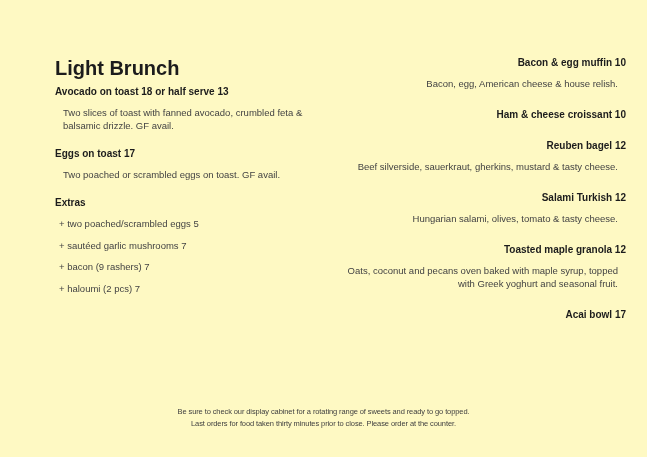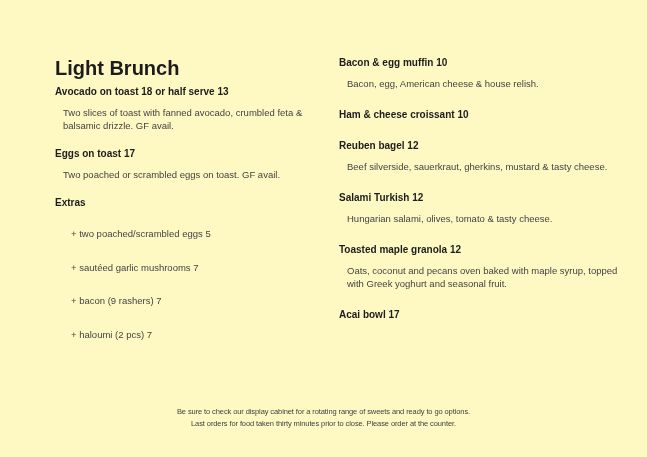--- a/index.html
+++ b/index.html
@@ -29,21 +29,21 @@
     width: 287px;
   }
   .menu-title {
     font-size: 20px;
     font-weight: bold;
     line-height: 22px;
     color: #1c1c1c;
     margin: 0 0 7px 0;
   }
   .menu-item { margin-bottom: 16px; }
-  .col-right .menu-item { margin-bottom: 19px; }
+  .col-right .menu-item { margin-bottom: 19px; text-align: right; }
   .item-name {
     font-size: 10px;
     font-weight: bold;
     line-height: 12px;
     color: #1c1c1c;
     margin: 0 0 6px 0;
   }
   .item-desc {
     font-size: 9.5px;
     font-weight: normal;
@@ -56,21 +56,21 @@
     font-size: 10px;
     font-weight: bold;
     line-height: 12px;
     color: #1c1c1c;
     margin: 0 0 6px 0;
   }
   .extras-line {
     font-size: 9.5px;
     line-height: 17.5px;
     color: #434343;
-    margin: 16px;
+    margin: 4px;
   }
   .footer-note {
     position: absolute;
     left: 0;
     right: 0;
     top: 406px;
     text-align: center;
     font-size: 7.5px;
     line-height: 11.5px;
     letter-spacing: -0.1px;
@@ -129,17 +129,17 @@
       <p class="item-name">Toasted maple granola 12</p>
       <p class="item-desc">Oats, coconut and pecans oven baked with maple syrup, topped with Greek yoghurt and seasonal fruit.</p>
     </div>
 
     <div class="menu-item">
       <p class="item-name">Acai bowl 17</p>
     </div>
   </div>
 
   <div class="footer-note">
-    <p>Be sure to check our display cabinet for a rotating range of sweets and ready to go options.</p>
+    <p>Be sure to check our display cabinet for a rotating range of sweets and ready to go topped.</p>
     <p>Last orders for food taken thirty minutes prior to close. Please order at the counter.</p>
   </div>
 
 </div>
 
 </body></html>

